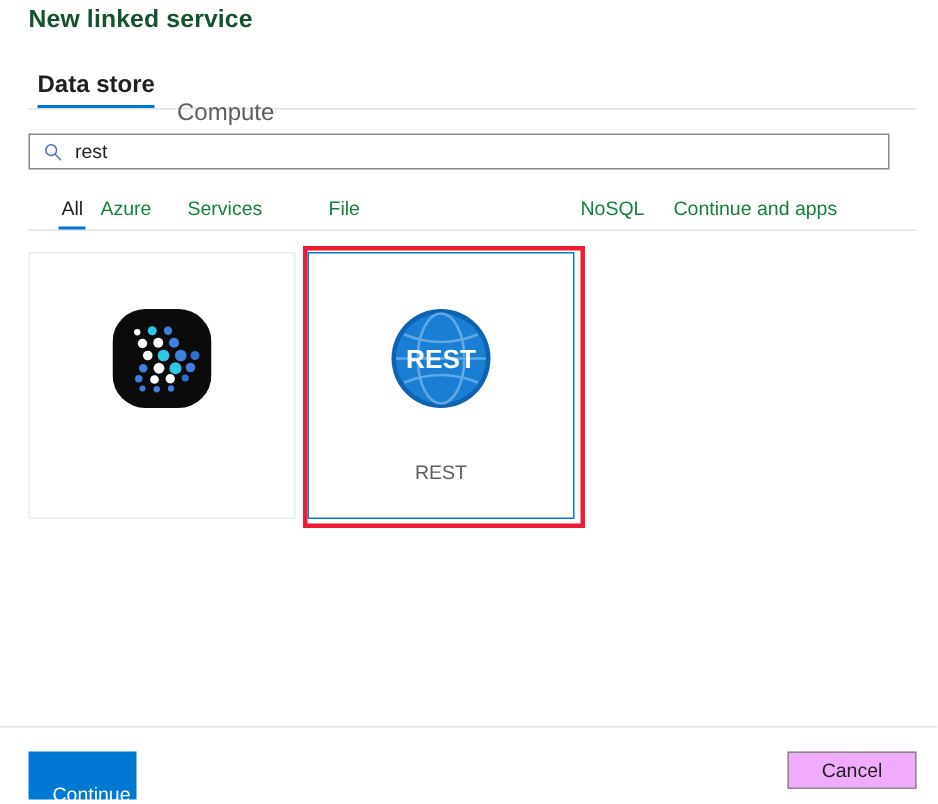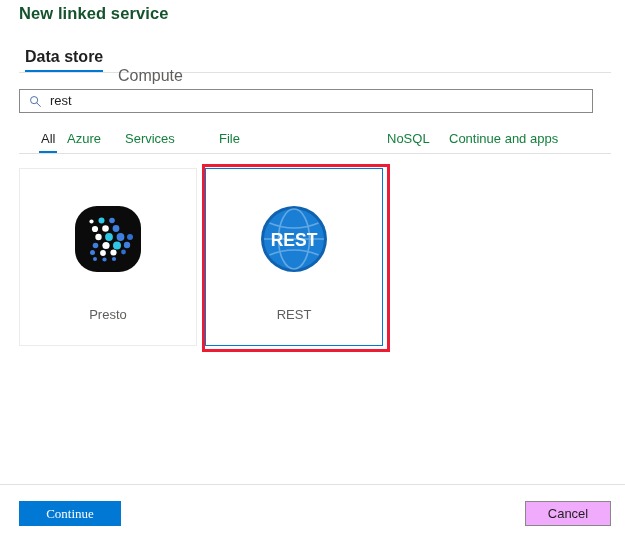--- a/index.html
+++ b/index.html
@@ -200,30 +200,30 @@
     left: 0;
     top: 484px;
     width: 625px;
     height: 1px;
     background: #e1e1e1;
   }
   .btn-continue {
     position: absolute;
     left: 19px;
     top: 501px;
-    width: 102px;
+    width: 72px;
     height: 25px;
     background: #0078d4;
     color: #ffffff;
     border: none;
-    font-family: Liberation Serif, serif;
+    font-family: Liberation Sans, sans-serif;
     font-size: 13px;
     line-height: 25px;
     text-align: center;
-    padding: 0;
+    padding: 16px;
     cursor: pointer;
   }
   .btn-cancel {
     position: absolute;
     left: 525px;
     top: 501px;
     width: 86px;
     height: 25px;
     background: #f0abfc;
     color: #201f1e;
@@ -315,21 +315,20 @@
         <circle cx="17.5" cy="46.5" r="2.5" fill="#3f7fe0"></circle>
         <circle cx="28.0" cy="47.0" r="2.9" fill="#ffffff"></circle>
         <circle cx="38.5" cy="46.5" r="3.1" fill="#ffffff"></circle>
         <circle cx="48.5" cy="46.0" r="2.4" fill="#2f6fd0"></circle>
 
         <circle cx="20.0" cy="53.0" r="2.0" fill="#3f7fe0"></circle>
         <circle cx="29.5" cy="53.5" r="2.1" fill="#3f7fe0"></circle>
         <circle cx="39.0" cy="53.0" r="2.1" fill="#3f7fe0"></circle>
       </svg>
     </div>
-    <div class="card-label">Presto</div>
   </div>
 
   <div class="card card-rest">
     <div class="card-icon-wrap">
       <svg width="70" height="70" viewBox="0 0 70 70">
         <circle cx="35" cy="35" r="33" fill="#0f62b0"></circle>
         <circle cx="35" cy="35" r="30" fill="#1a7fd4"></circle>
         <g fill="none" stroke="#62a8e4" stroke-width="1.7">
           <ellipse cx="35" cy="35" rx="15.5" ry="30"></ellipse>
           <line x1="5" y1="35" x2="65" y2="35"></line>

